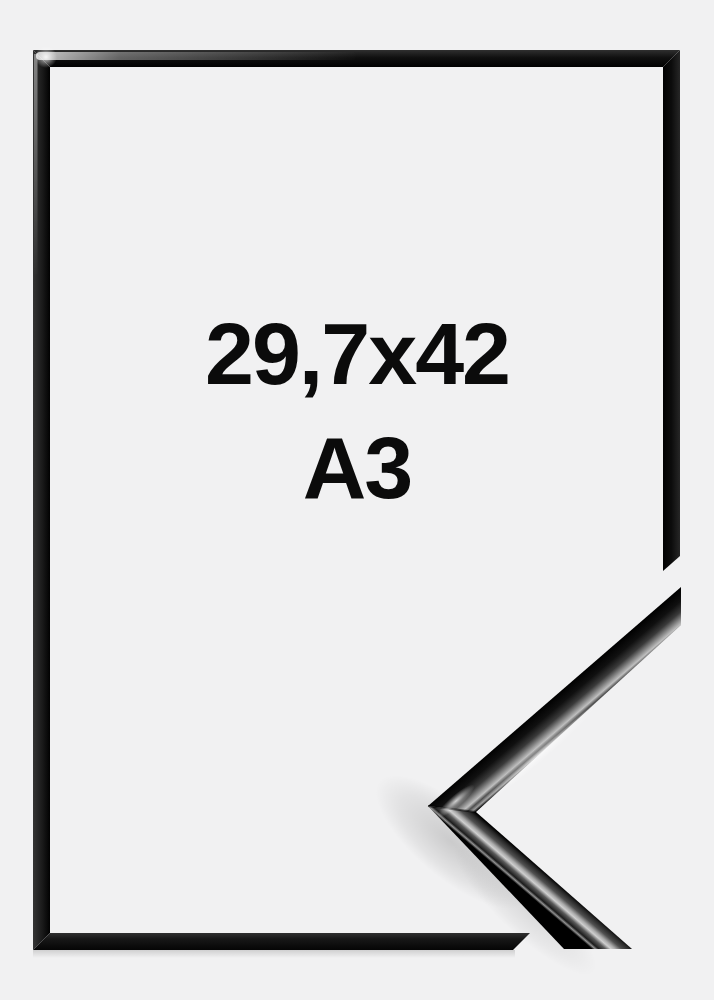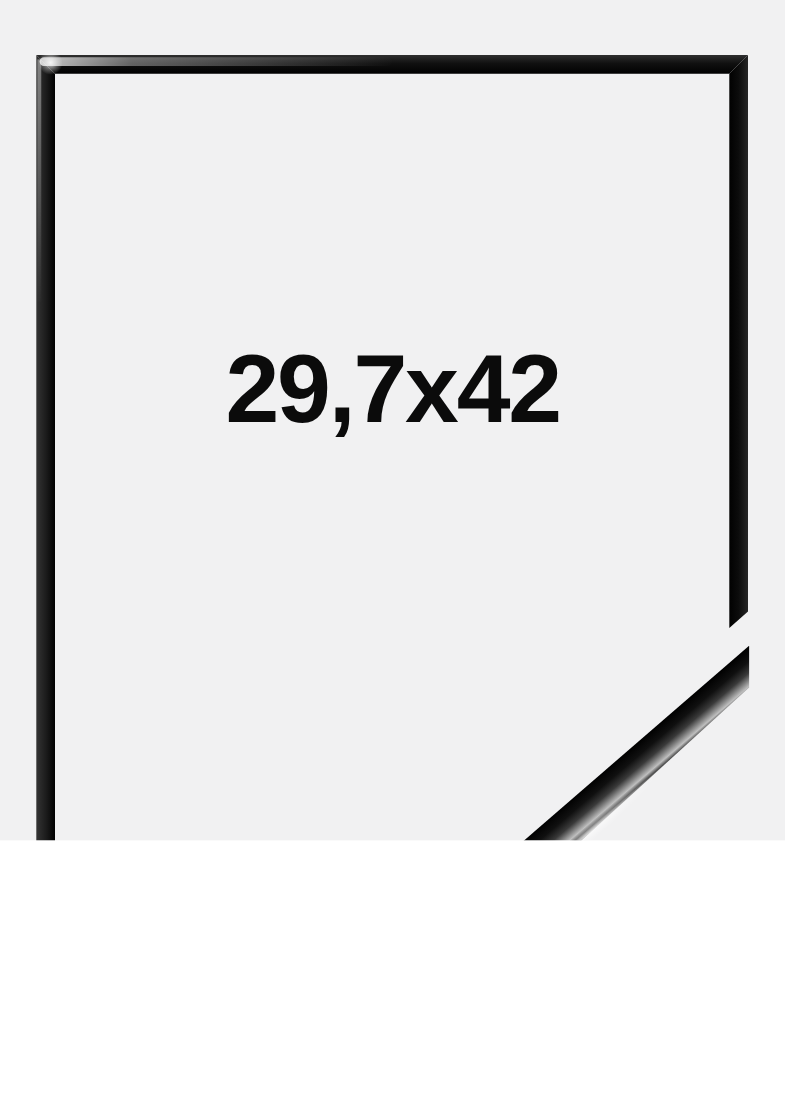--- a/index.html
+++ b/index.html
@@ -1,19 +1,19 @@
 <!DOCTYPE html>
 <html><head>
 <meta charset="utf-8">
 <style>
   html, body { margin: 0; padding: 0; background: #ffffff; }
   .stage {
     position: relative;
     width: 714px;
-    height: 764px;
+    height: 1000px;
     overflow: hidden;
     background: #f1f1f2;
     font-family: "Liberation Sans", sans-serif;
   }
   .stage svg { position: absolute; inset: 0; display: block; }
   .size-labels {
     position: absolute;
     left: 0; right: 0;
     top: 297px;
     text-align: center;
@@ -122,15 +122,16 @@
       <path d="M428,806 L681,587 L681,625 L476,812 Z" fill="url(#gUpper)"></path>
       <path d="M428,806 L476,812 L632,949 L564,949 Z" fill="url(#gLower)"></path>
       <line x1="428" y1="806" x2="476" y2="812" stroke="#000000" stroke-opacity="0.55" stroke-width="2"></line>
       <ellipse cx="537" cy="756" rx="80" ry="7" transform="rotate(-41 537 756)" opacity="0.7" fill="url(#glintSoft)"></ellipse>
       <ellipse cx="456" cy="801" rx="24" ry="6" transform="rotate(-41 456 801)" opacity="0.9" fill="url(#glintSoft)"></ellipse>
     </g>
   </svg>
 
   <div class="size-labels">
     <div>29,7x42</div>
+    <div>A3</div>
   </div>
 
 </div>
 
 </body></html>

